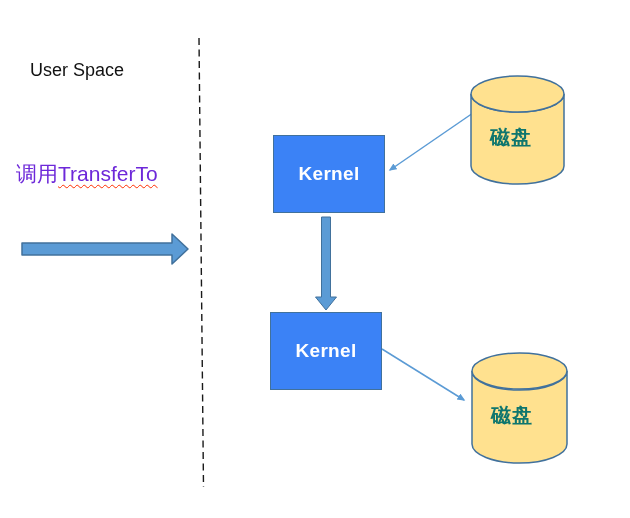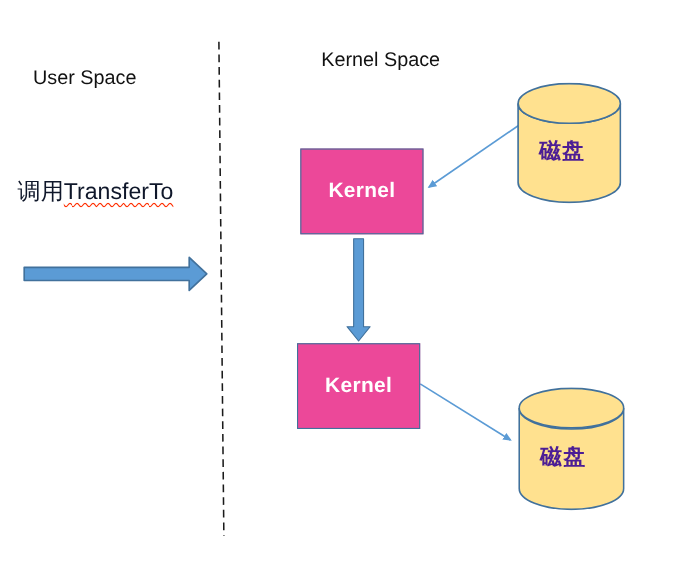--- a/index.html
+++ b/index.html
@@ -23,21 +23,21 @@
     white-space: nowrap;
   }
   .user-space-label  { left: 30px;  top: 60px; }
   .kernel-space-label{ left: 292px; top: 44px; }
 
   .call-text {
     position: absolute;
     left: 16px;
     top: 160px;
     font-size: 21px;
-    color: #0f172a;
+    color: #6d28d9;
     white-space: nowrap;
   }
   .call-text .misspelled {
     text-decoration: underline;
     text-decoration-style: wavy;
     text-decoration-color: #ff2d00;
     text-decoration-thickness: 1px;
     text-underline-offset: 3px;
   }
 
@@ -47,21 +47,21 @@
     width: 630px;
     height: 518px;
     pointer-events: none;
   }
 
   .kernel-box {
     position: absolute;
     width: 112px;
     height: 78px;
     box-sizing: border-box;
-    background: #ec4899;
+    background: #3b82f6;
     border: 1.6px solid #41719C;
     display: flex;
     align-items: center;
     justify-content: center;
     color: #ffffff;
     font-size: 19px;
     font-weight: 600;
     letter-spacing: 0.3px;
   }
   .kernel-box-top    { left: 273px; top: 135px; }
@@ -70,21 +70,21 @@
   .cylinder {
     position: absolute;
   }
   .cylinder-top    { left: 470px; top: 75px;  }
   .cylinder-bottom { left: 471px; top: 352px; }
 
   .disk-label {
     position: absolute;
     width: 82px;
     text-align: center;
-    color: #4c1d95;
+    color: #0f766e;
     font-size: 20px;
     font-weight: 600;
     letter-spacing: 1px;
   }
   .disk-label-top    { left: 470px; top: 124px; }
   .disk-label-bottom { left: 471px; top: 402px; }
 </style>
 </head>
 <body>
 
@@ -102,21 +102,20 @@
     <polygon points="22,243 172,243 172,234 188,249 172,264 172,255 22,255" fill="#5B9BD5" stroke="#41719C" stroke-width="1.5" stroke-linejoin="round"></polygon>
 
     <polygon points="321.5,217 330.5,217 330.5,297 336.5,297 326,310 315.5,297 321.5,297" fill="#5B9BD5" stroke="#41719C" stroke-width="1" stroke-linejoin="round"></polygon>
 
     <line x1="473" y1="113" x2="390" y2="170" stroke="#5B9BD5" stroke-width="1.5" marker-end="url(#arrowhead)"></line>
 
     <line x1="382" y1="349" x2="464" y2="400" stroke="#5B9BD5" stroke-width="1.5" marker-end="url(#arrowhead)"></line>
   </svg>
 
   <div class="region-label user-space-label">User Space</div>
-  <div class="region-label kernel-space-label">Kernel Space</div>
 
   <div class="call-text">
     <span>调用</span><span class="misspelled">TransferTo</span>
   </div>
 
   <div class="kernel-box kernel-box-top">
     <span>Kernel</span>
   </div>
   <div class="kernel-box kernel-box-bottom">
     <span>Kernel</span>

